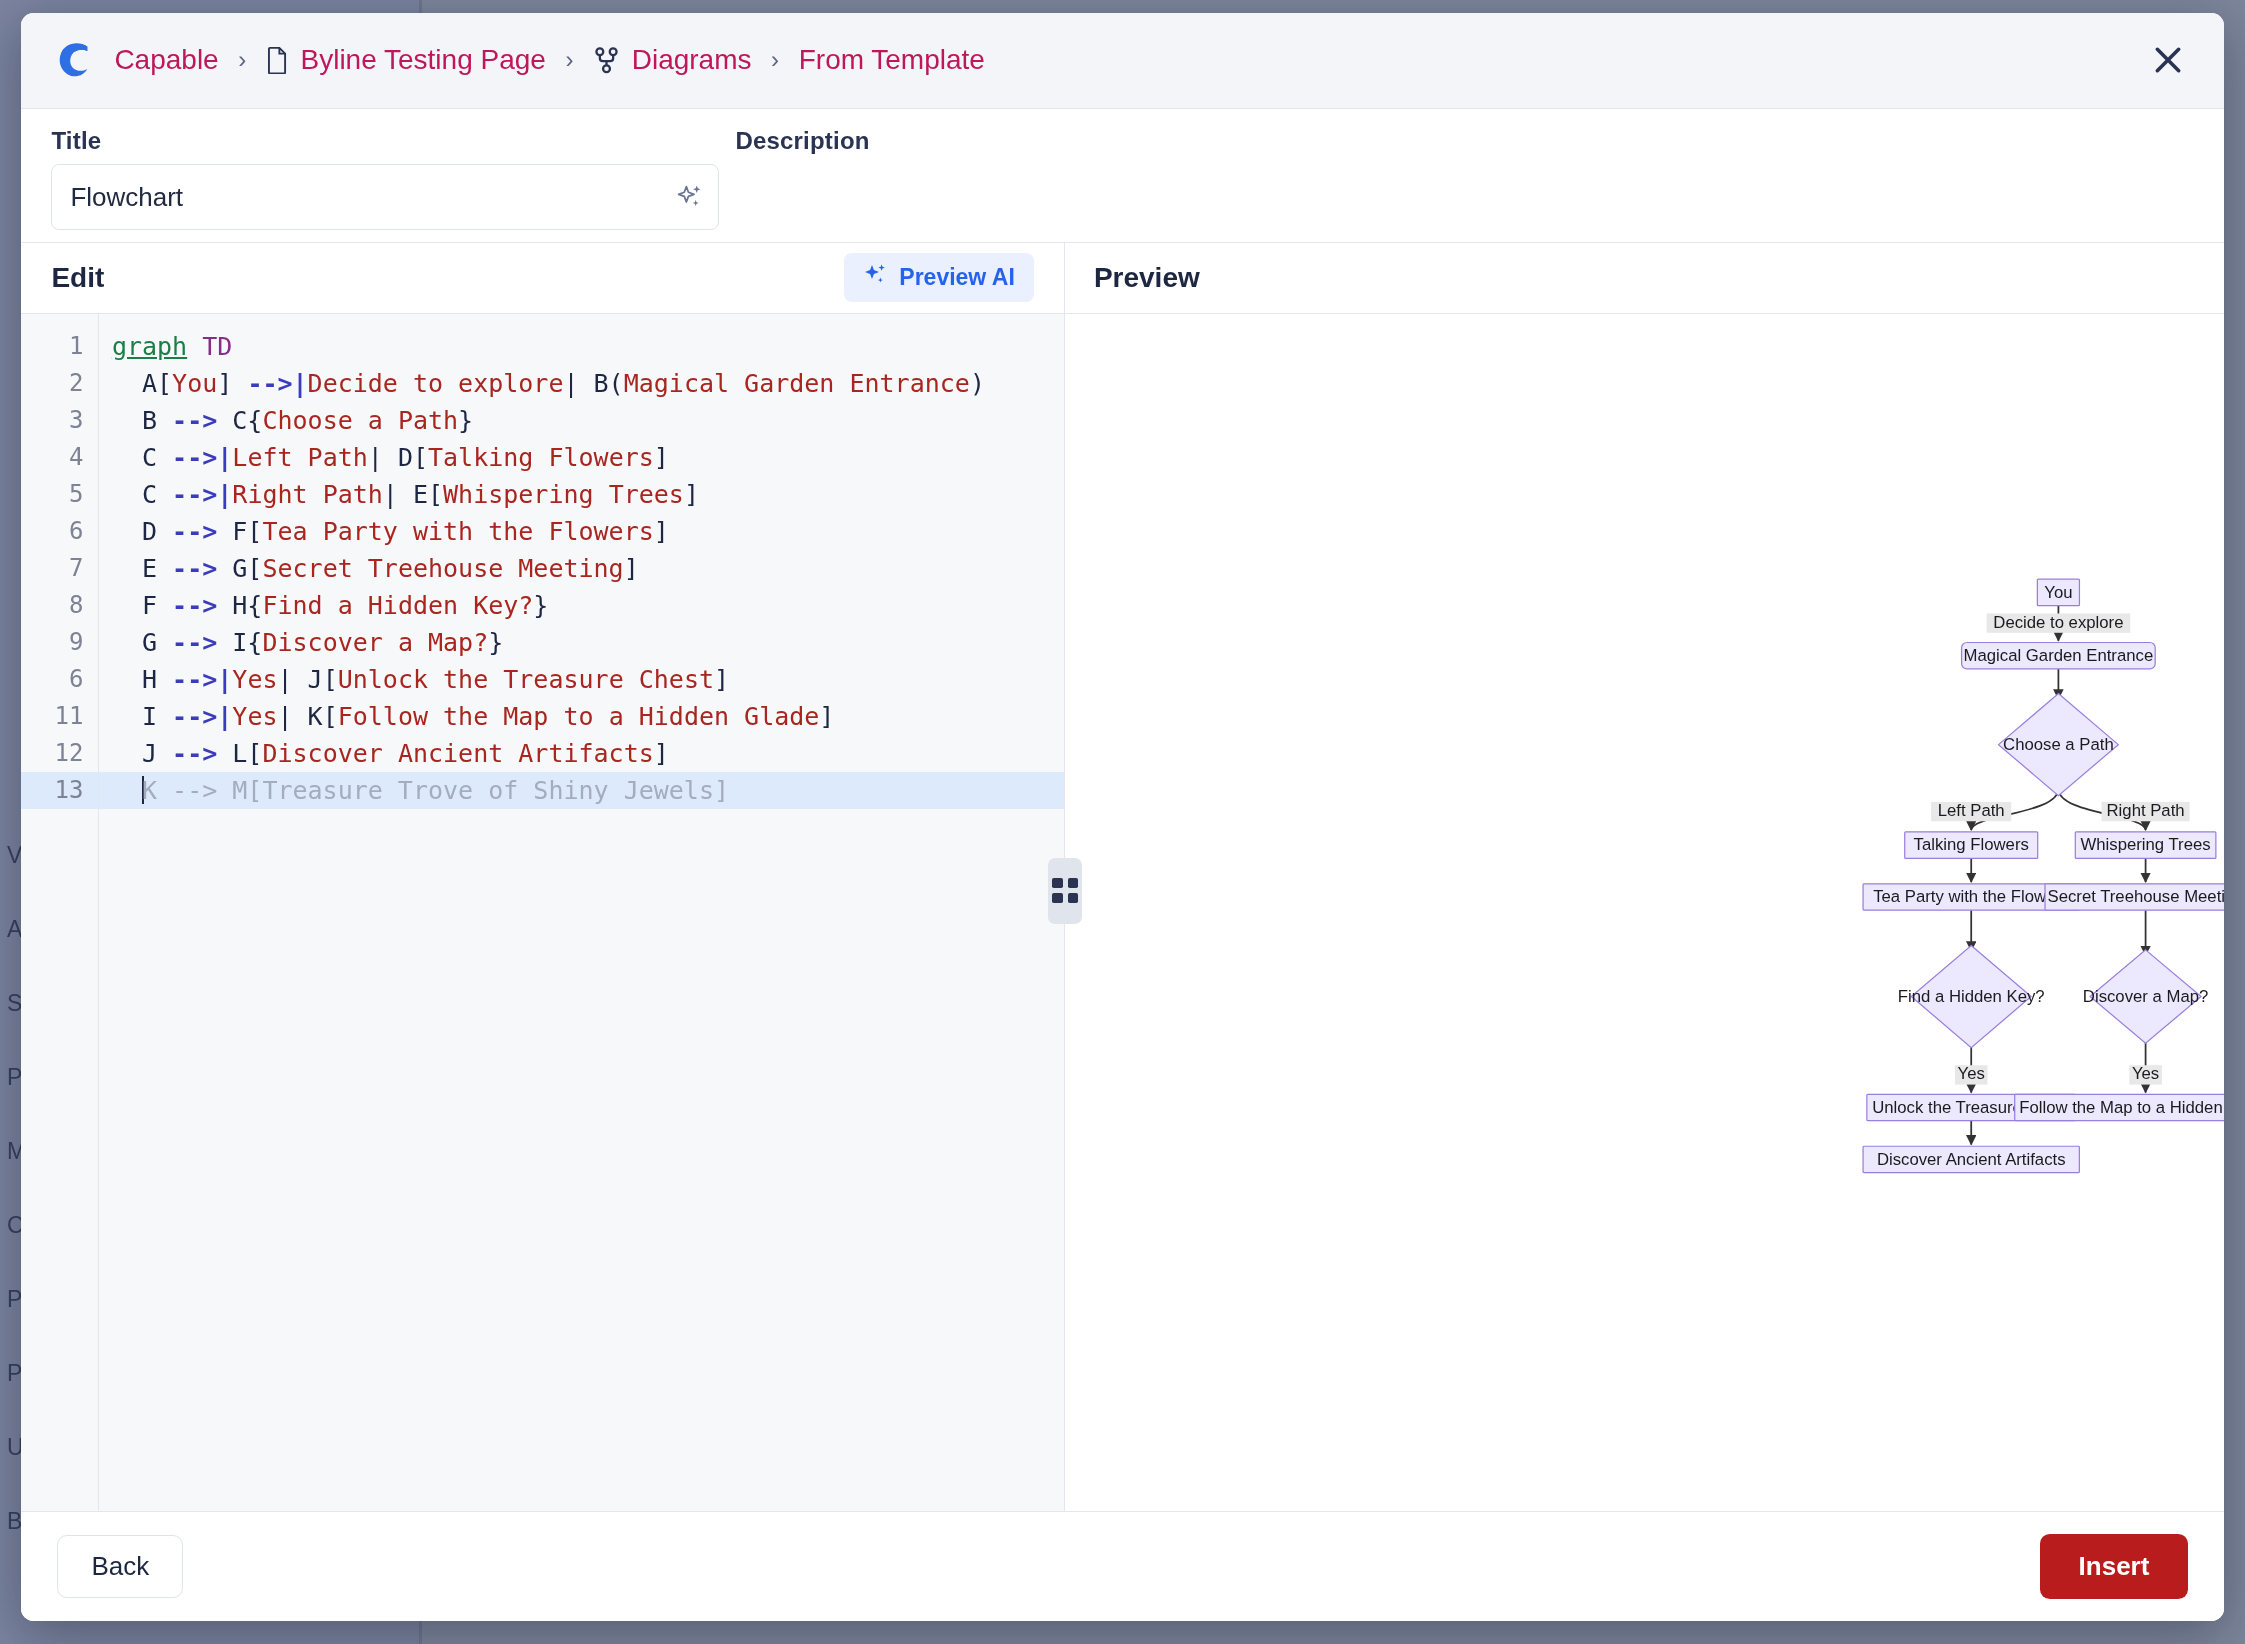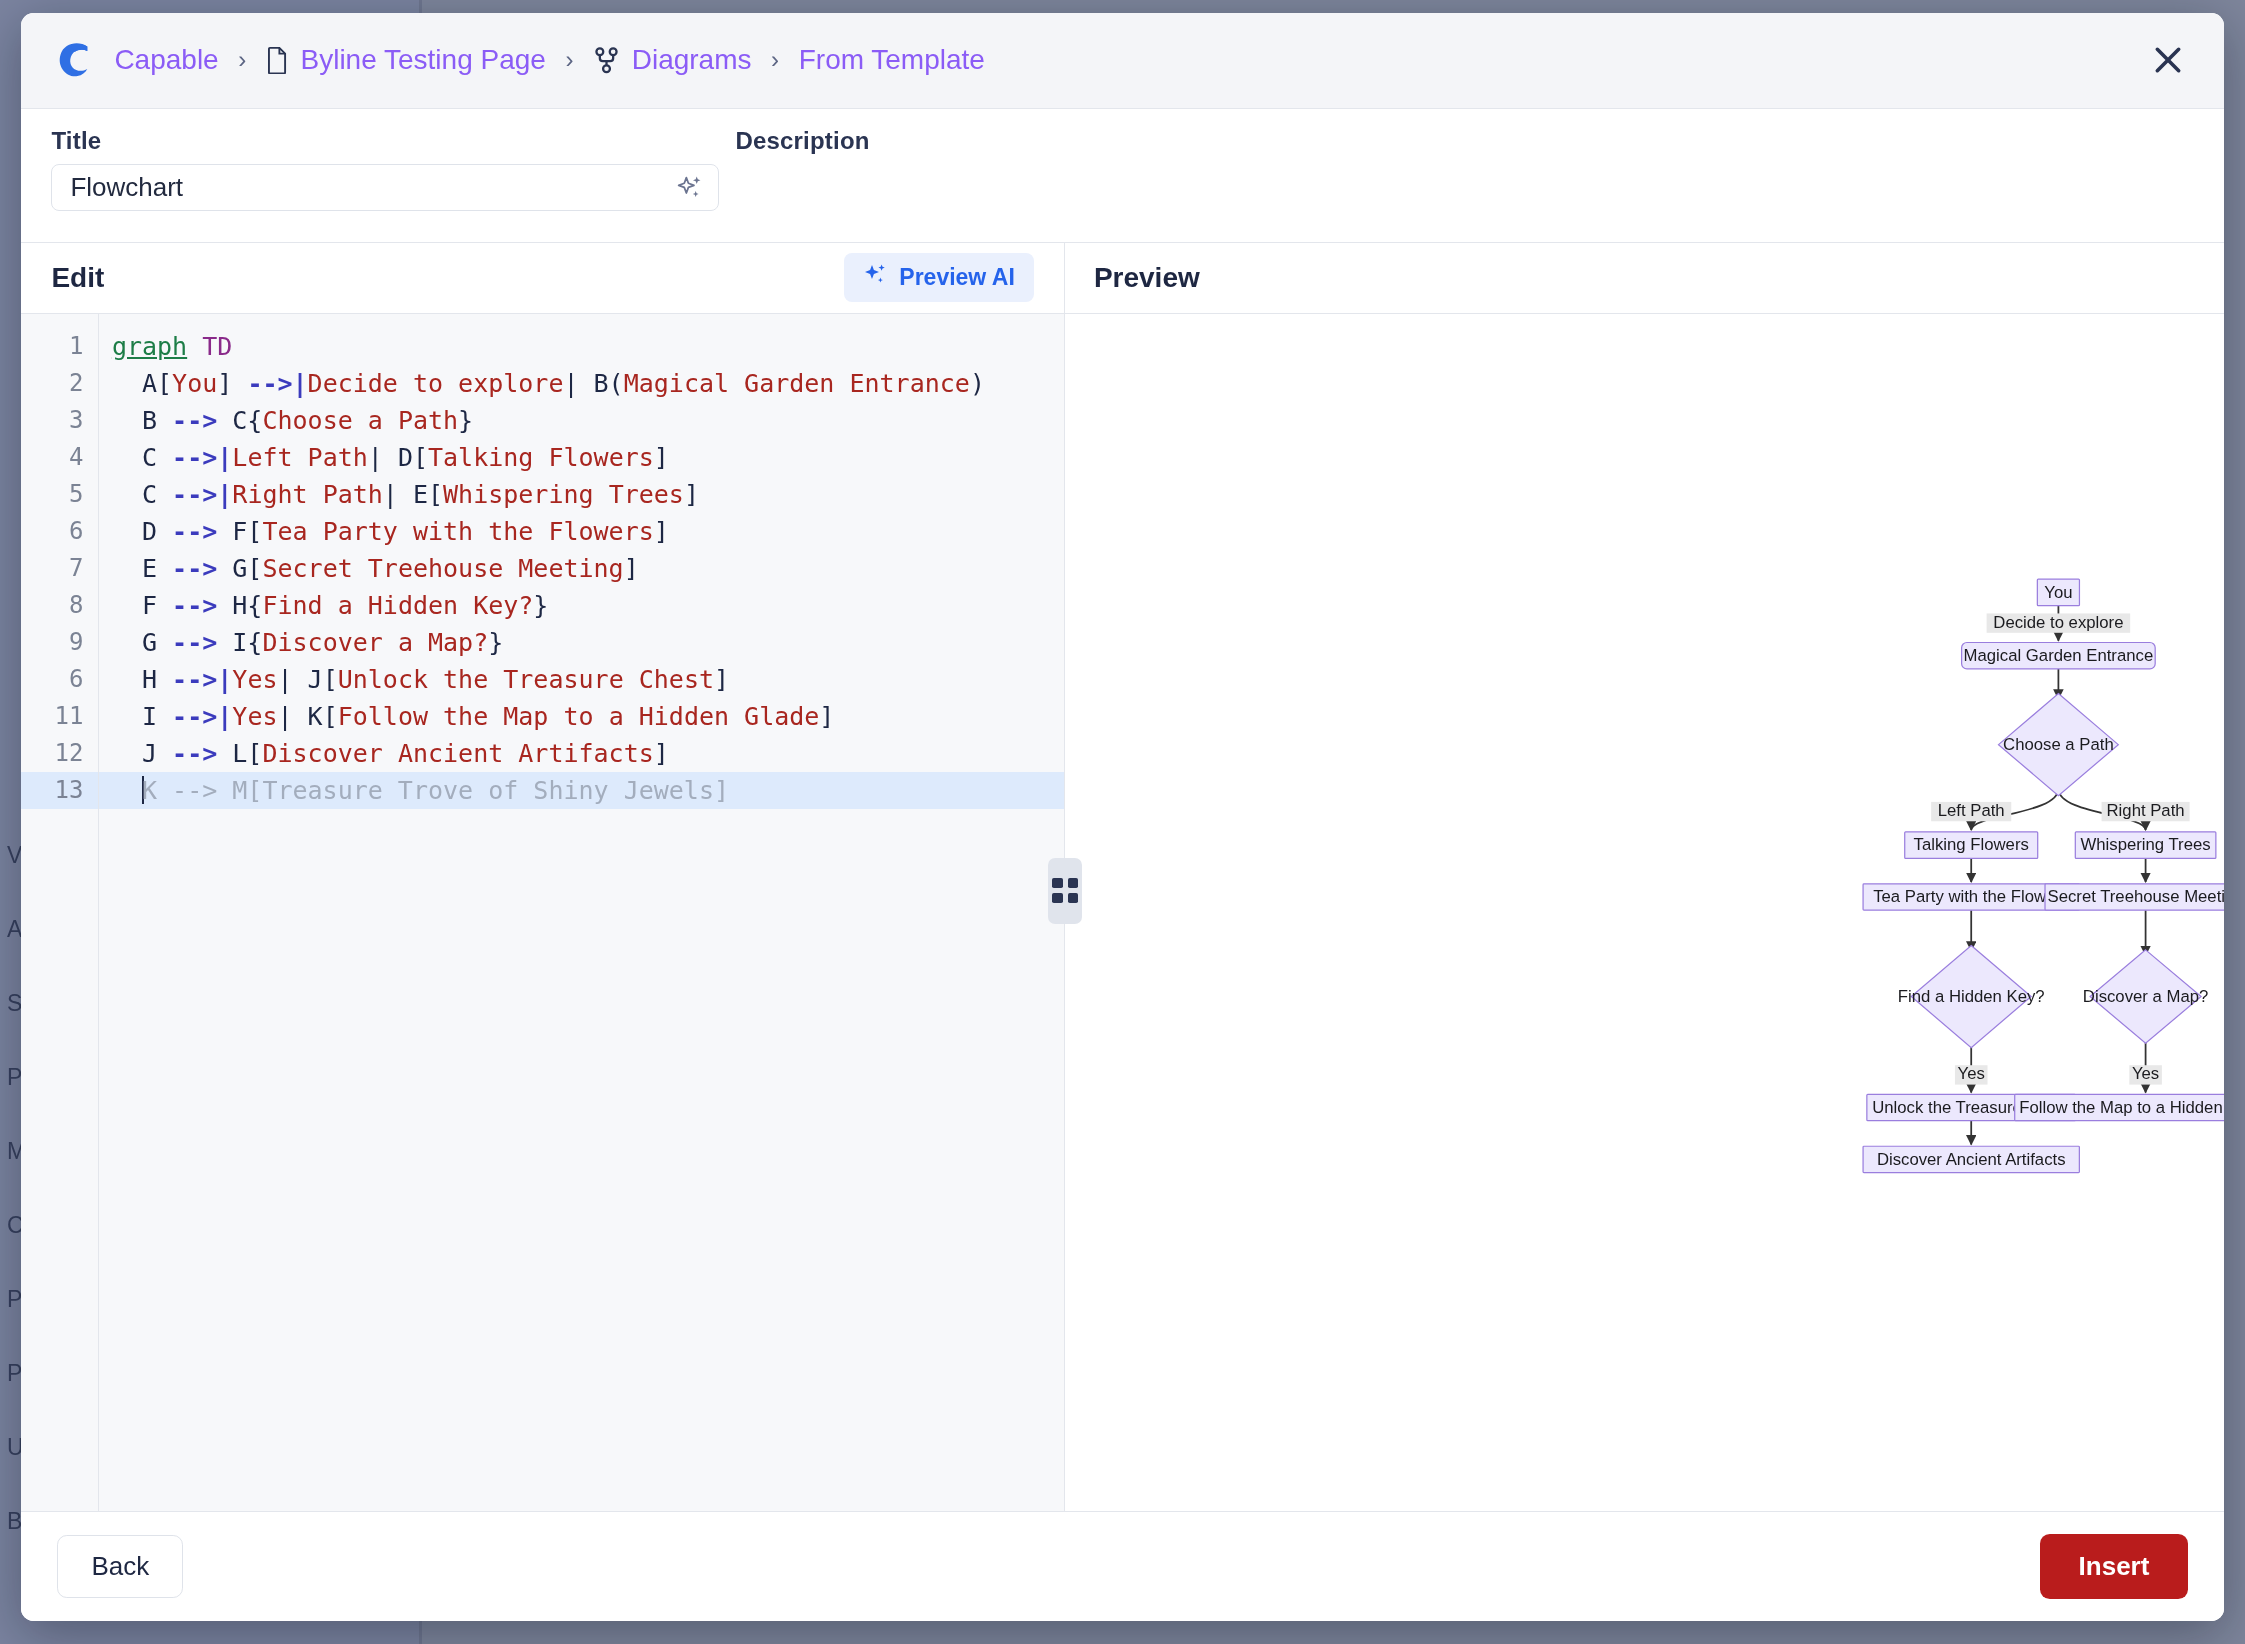--- a/index.html
+++ b/index.html
@@ -47,21 +47,21 @@
     position: relative;
   }
   .brand-logo {
     width: 50px; height: 50px; flex: 0 0 50px;
     display: flex; align-items: center; justify-content: center;
     margin-right: 16px;
   }
   .crumbs { display: flex; align-items: center; gap: 0; flex: 1 1 auto; }
   .crumb {
     display: flex; align-items: center; gap: 11.6px;
-    font-size: 28px; color: #8b5cf6; white-space: nowrap;
+    font-size: 28px; color: #be185d; white-space: nowrap;
   }
   .crumb-sep {
     font-size: 24px; color: #5c6584; margin: 0 19.6px;
     font-family: "Liberation Sans", sans-serif;
   }
   .crumb-icon { display: flex; align-items: center; }
   .close-btn {
     width: 52px; height: 52px; flex: 0 0 52px;
     display: flex; align-items: center; justify-content: center;
     cursor: pointer; border-radius: 7.1px;
@@ -76,21 +76,21 @@
     padding: 18px 30px 0 30px; gap: 16px;
   }
   .field { display: flex; flex-direction: column; }
   .field.title-field { width: 668px; flex: 0 0 668px; }
   .field.desc-field  { width: 1141px; flex: 0 0 1141px; }
   .field-label {
     font-size: 24px; color: #2a3452; font-weight: 700;
     margin-bottom: 9.8px; letter-spacing: 0.2px;
   }
   .field-input-wrap {
-    position: relative; height: 47px;
+    position: relative; height: 66px;
     border: 0.9px solid #dfe3ea; border-radius: 8px;
     background: #fff; display: flex; align-items: center;
     padding: 0 52px 0 18px;
   }
   .field-input-wrap input {
     border: 0; outline: 0; width: 100%;
     font-size: 26px; color: #222a3f;
     font-family: "Liberation Sans", sans-serif;
     background: transparent;
   }

